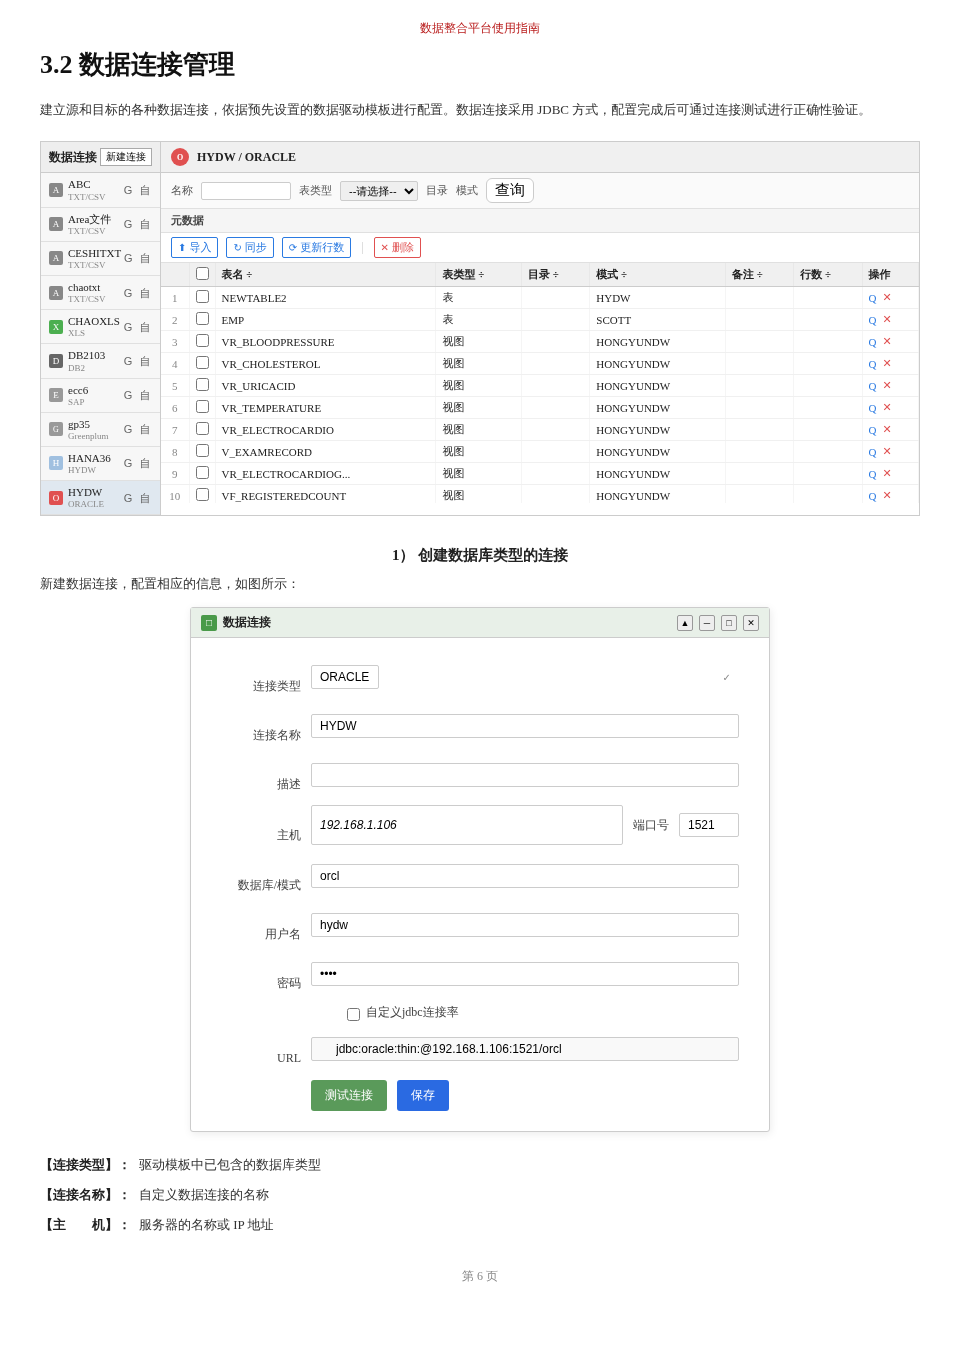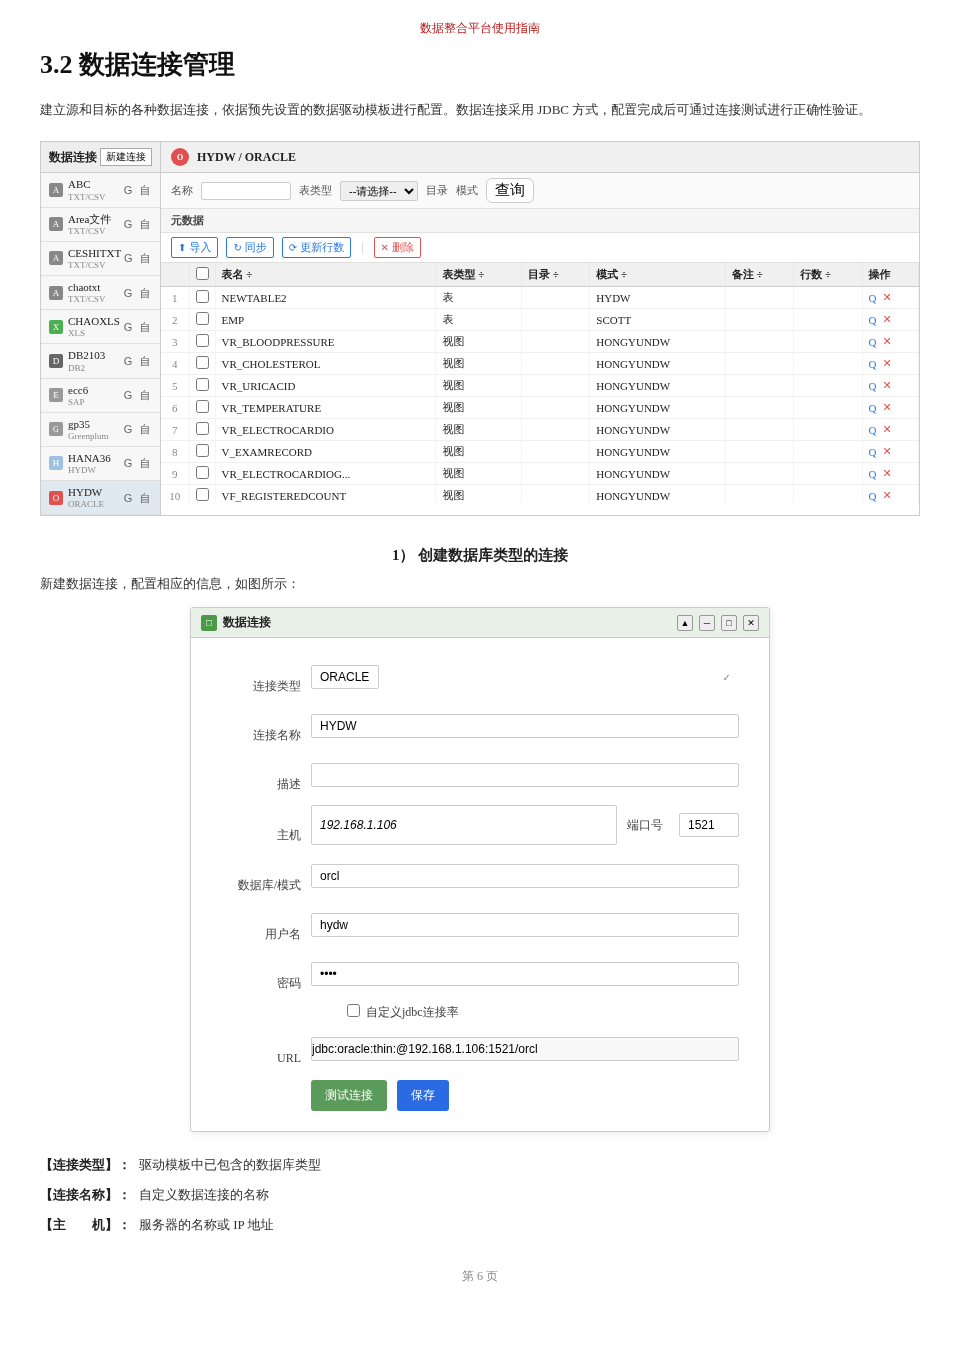--- a/index.html
+++ b/index.html
@@ -356,41 +356,41 @@
       position: absolute;
       right: 8px;
       top: 50%;
       transform: translateY(-50%);
       font-size: 10px;
       color: #888;
       pointer-events: none;
     }
     .host-input { flex: 2; border: 1px solid #ccc; padding: 12px 8px; font-size: 12px; border-radius: 2px; font-style: italic; }
     .port-label { font-size: 12px; color: #444; }
-    .port-input { width: 60px; border: 1px solid #ccc; padding: 4px 8px; font-size: 12px; border-radius: 2px; margin-left: 6px; }
+    .port-input { width: 60px; border: 1px solid #ccc; padding: 4px 8px; font-size: 12px; border-radius: 2px; }
     .checkbox-row {
       display: flex;
-      align-items: flex-start;
+      align-items: flex-end;
       gap: 6px;
       margin-left: 90px;
       margin-bottom: 10px;
       font-size: 12px;
       color: #444;
       padding-left: 36px;
     }
     .url-row {
       display: flex;
       align-items: center;
       gap: 10px;
       margin-bottom: 14px;
     }
     .url-input {
       flex: 1;
       border: 1px solid #ccc;
-      padding: 4px 0;
+      padding: 4px 24px;
       font-size: 12px;
       border-radius: 2px;
       background: #f9f9f9;
     }
     .dialog-footer {
       display: flex;
       gap: 10px;
       margin-left: 90px;
     }
     .btn-test {

